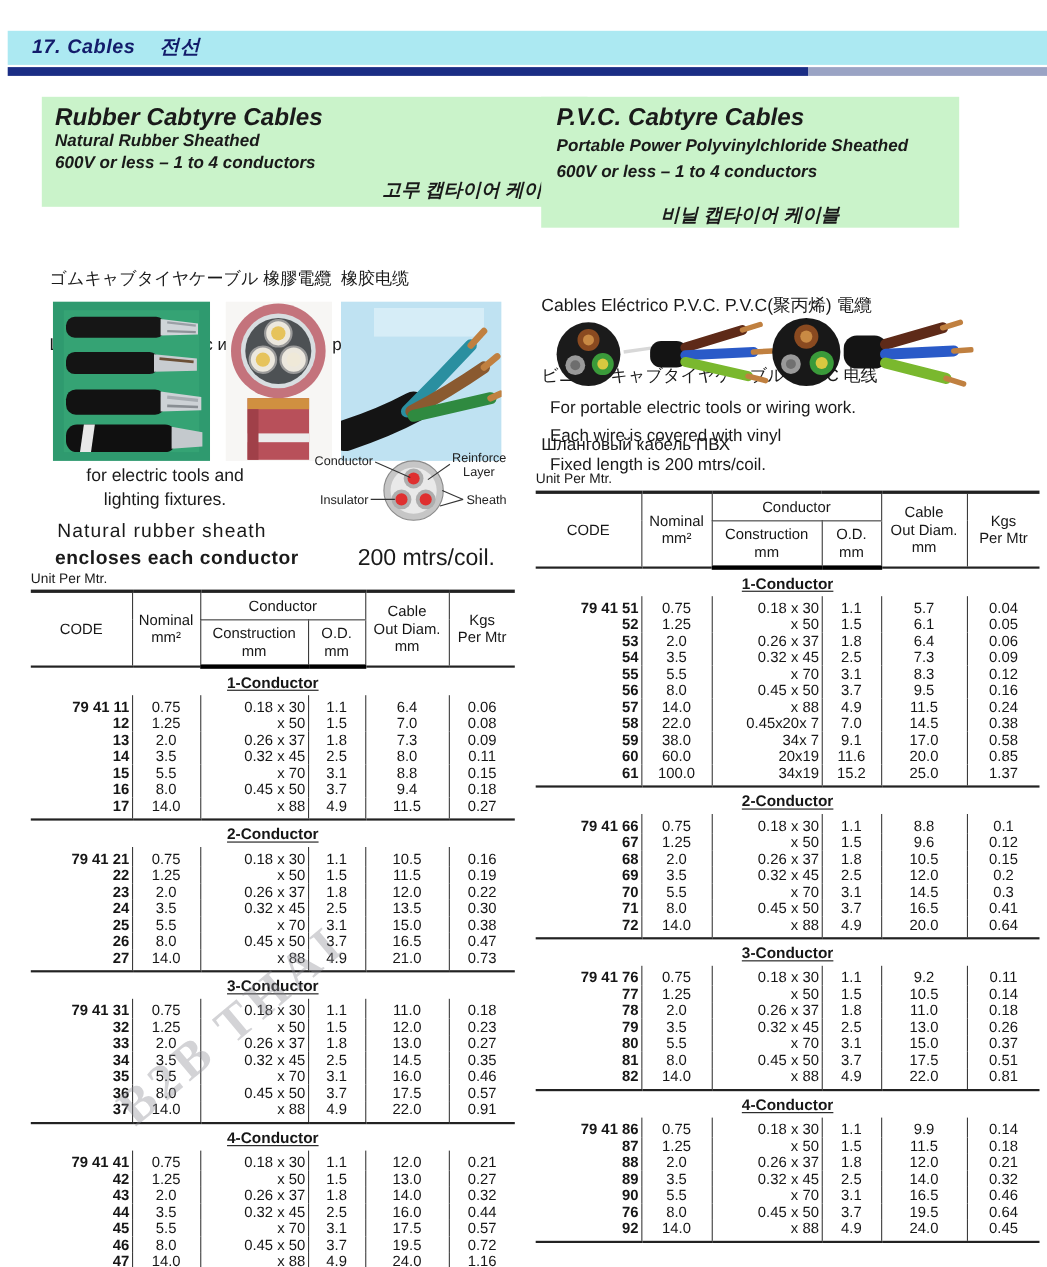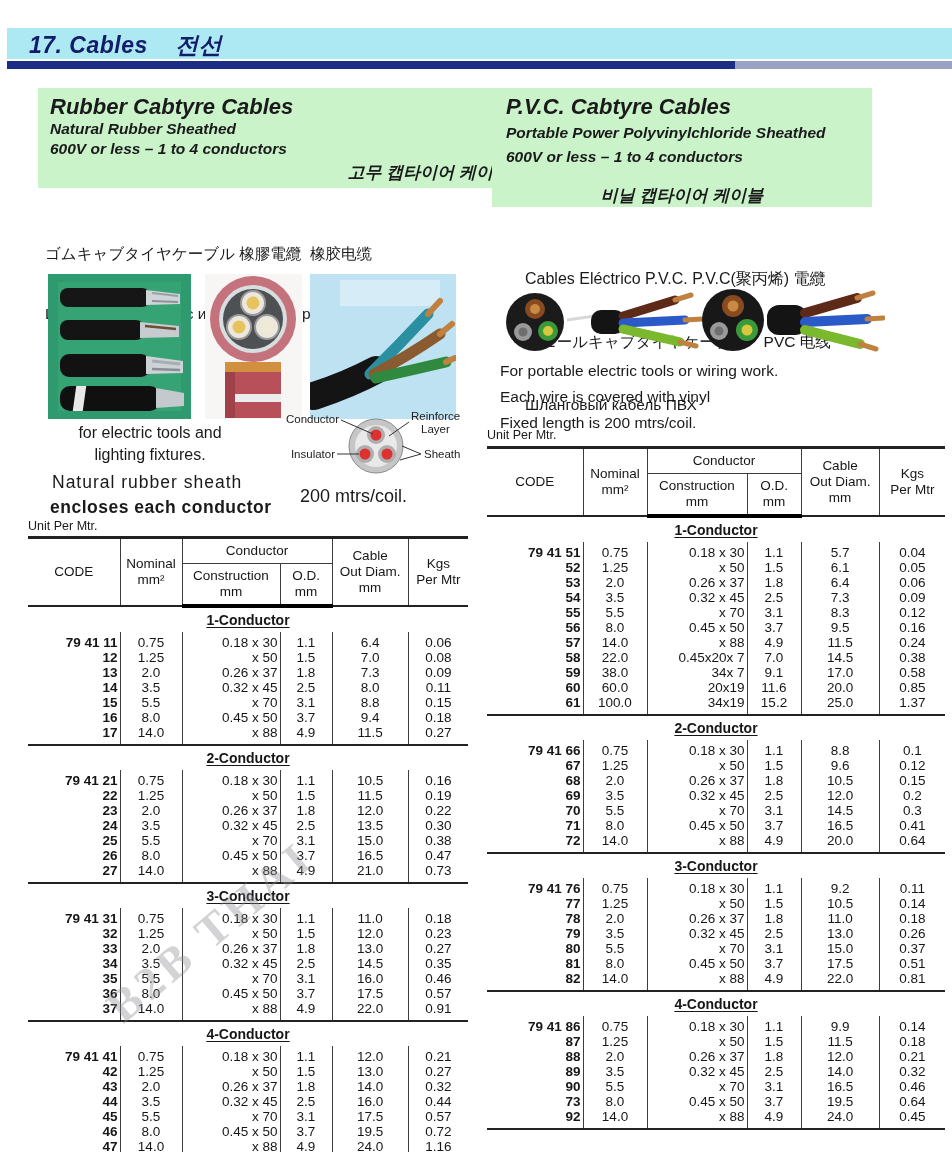--- a/index.html
+++ b/index.html
@@ -1,44 +1,44 @@
 <!DOCTYPE html>
 <html><head>
 <meta charset="utf-8">
 <style>
   html,body{margin:0;padding:0;background:#ffffff;}
   body{width:952px;height:1152px;position:relative;font-family:"Liberation Sans",sans-serif;color:#1a1a1a;overflow:hidden;}
   .abs{position:absolute;}
 
   
   .title-band{left:7px;top:28px;width:945px;height:31px;background:#ace9f2;}
-  .title-band .pg-title{position:absolute;left:22px;top:2px;font-size:23px;font-weight:bold;font-style:italic;color:#131c6b;letter-spacing:.5px;white-space:pre;}
+  .title-band .pg-title{position:absolute;left:22px;top:2px;font-size:18px;font-weight:bold;font-style:italic;color:#131c6b;letter-spacing:.5px;white-space:pre;}
   .title-rule{left:7px;top:61px;width:945px;height:8px;background:linear-gradient(to right,#1b2d85 0 77%,#9aa3c4 77% 100%);}
 
   
   .green-box{background:#caf3ca;}
   .box-left{left:38px;top:88px;width:496px;height:100px;padding:6px 12px 0 12px;box-sizing:border-box;}
   .box-right{left:492px;top:88px;width:380px;height:119px;padding:6px 14px 0 14px;box-sizing:border-box;}
   .box-title{font-size:22px;font-weight:bold;font-style:italic;line-height:1.15;}
   .box-sub{font-size:15.5px;font-weight:bold;font-style:italic;line-height:1.25;}
   .box-kr{font-size:17px;font-weight:bold;font-style:italic;margin-top:3px;}
   .box-left .box-kr{text-align:right;padding-right:12px;}
   .box-right .box-sub{margin-top:4px;}
   .box-right .box-kr{text-align:center;margin-top:18px;}
 
   
   .lang{font-size:15.5px;line-height:20px;white-space:pre;}
   .lang-l{left:45px;top:204px;}
-  .lang-r{left:525px;top:226px;line-height:21px;}
+  .lang-r{left:492px;top:226px;line-height:21px;}
 
   
   .note-tools{left:50px;top:422px;width:200px;text-align:center;font-size:16px;line-height:22px;}
   .note-sheath1{left:52px;top:472px;font-size:17.5px;letter-spacing:1px;}
   .note-sheath2{left:50px;top:497px;font-size:17.5px;font-weight:bold;letter-spacing:.5px;}
-  .coil{left:300px;top:486px;width:150px;text-align:left;font-size:18px;}
+  .coil{left:300px;top:496px;width:150px;text-align:right;font-size:21px;}
   .pvc-notes{left:500px;top:358px;font-size:15.5px;line-height:26px;}
   .unit{font-size:12.5px;}
   .unit-l{left:28px;top:519px;width:440px;}
   .unit-r{left:487px;top:428px;width:458px;}
 
   
   table.spec{border-collapse:collapse;table-layout:fixed;font-size:13.5px;color:#161616;}
   .tbl-l{left:28px;top:536px;width:440px;}
   .tbl-r{left:487px;top:446px;width:458px;}
   table.spec th{font-weight:normal;white-space:pre-line;line-height:1.18;padding:4px 2px;vertical-align:middle;font-size:13.5px;}
@@ -778,21 +778,21 @@
       </tr>
       <tr>
         <td class="c0">90</td>
         <td class="c1 bl">5.5</td>
         <td class="c2 bl">x 70</td>
         <td class="c3 bl">3.1</td>
         <td class="c4 bl">16.5</td>
         <td class="c5 bl">0.46</td>
       </tr>
       <tr>
-        <td class="c0">73</td>
+        <td class="c0">76</td>
         <td class="c1 bl">8.0</td>
         <td class="c2 bl">0.45 x 50</td>
         <td class="c3 bl">3.7</td>
         <td class="c4 bl">19.5</td>
         <td class="c5 bl">0.64</td>
       </tr>
       <tr class="last-data">
         <td class="c0">92</td>
         <td class="c1 bl">14.0</td>
         <td class="c2 bl">x 88</td>

